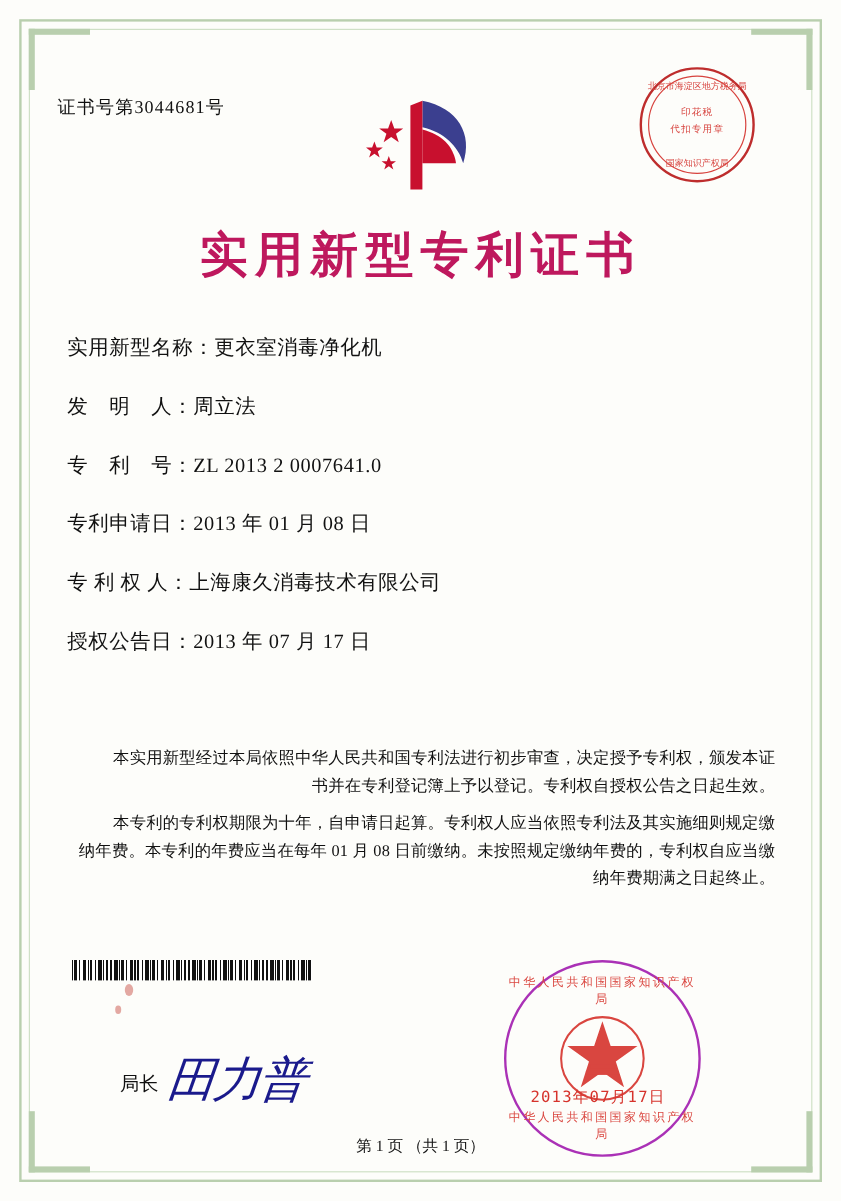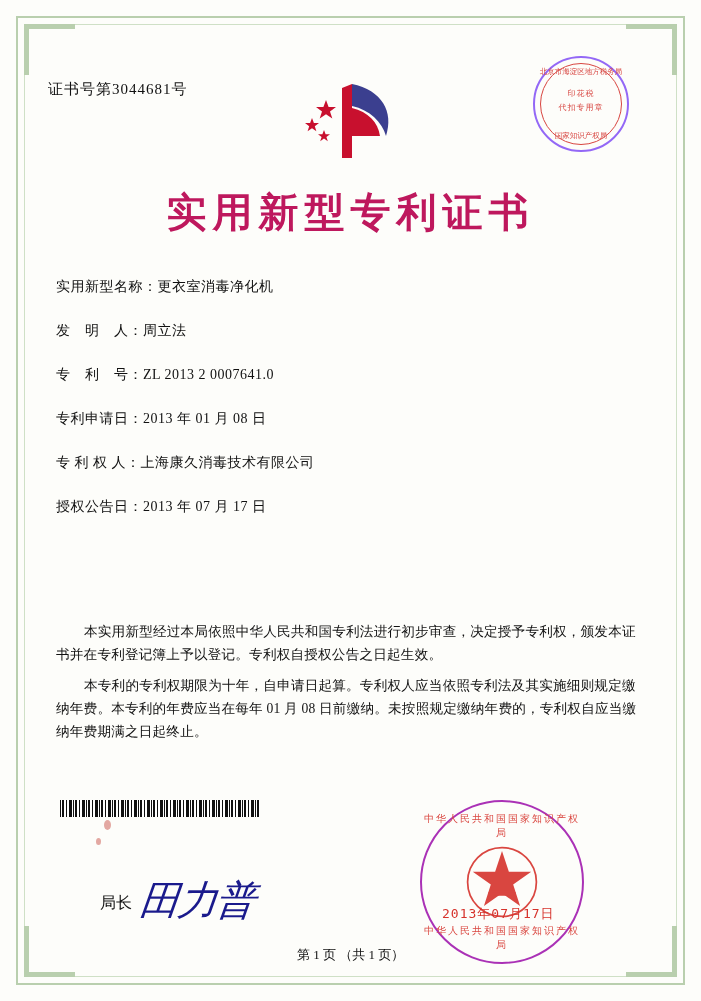--- a/index.html
+++ b/index.html
@@ -60,21 +60,21 @@
     position: absolute;
     left: 290px; top: 78px;
     width: 120px; height: 86px;
   }
 
   
   .stamp-top {
     position: absolute;
     right: 72px; top: 56px;
     width: 92px; height: 92px;
-    border: 2px solid #8b5cf6;
+    border: 2px solid #b91c1c;
     border-radius: 50%;
     color: #d4342f;
     opacity: .92;
   }
   .stamp-top .inner-ring {
     position: absolute;
     left: 5px; top: 5px; right: 5px; bottom: 5px;
     border: 1px solid #d4342f;
     border-radius: 50%;
   }
@@ -106,36 +106,37 @@
     color: #be185d;
     font-family: "Liberation Serif", "DejaVu Serif", serif;
   }
 
   .fields {
     position: absolute;
     left: 56px; top: 278px;
     width: 600px;
   }
   .field {
-    font-size: 14px;
+    font-size: 17px;
     margin-bottom: 26px;
     color: #111;
     letter-spacing: .5px;
   }
   .field .lab { }
   .field .val { }
 
   .body-text {
     position: absolute;
     left: 56px; top: 620px;
     width: 590px;
     font-size: 13.6px;
     line-height: 23px;
     color: #111;
     letter-spacing: .2px;
+    text-align: right;
   }
   .body-text p {
     margin: 0 0 8px 0;
     text-indent: 28px;
   }
 
   .barcode {
     position: absolute;
     left: 60px; top: 800px;
     width: 200px; height: 17px;

